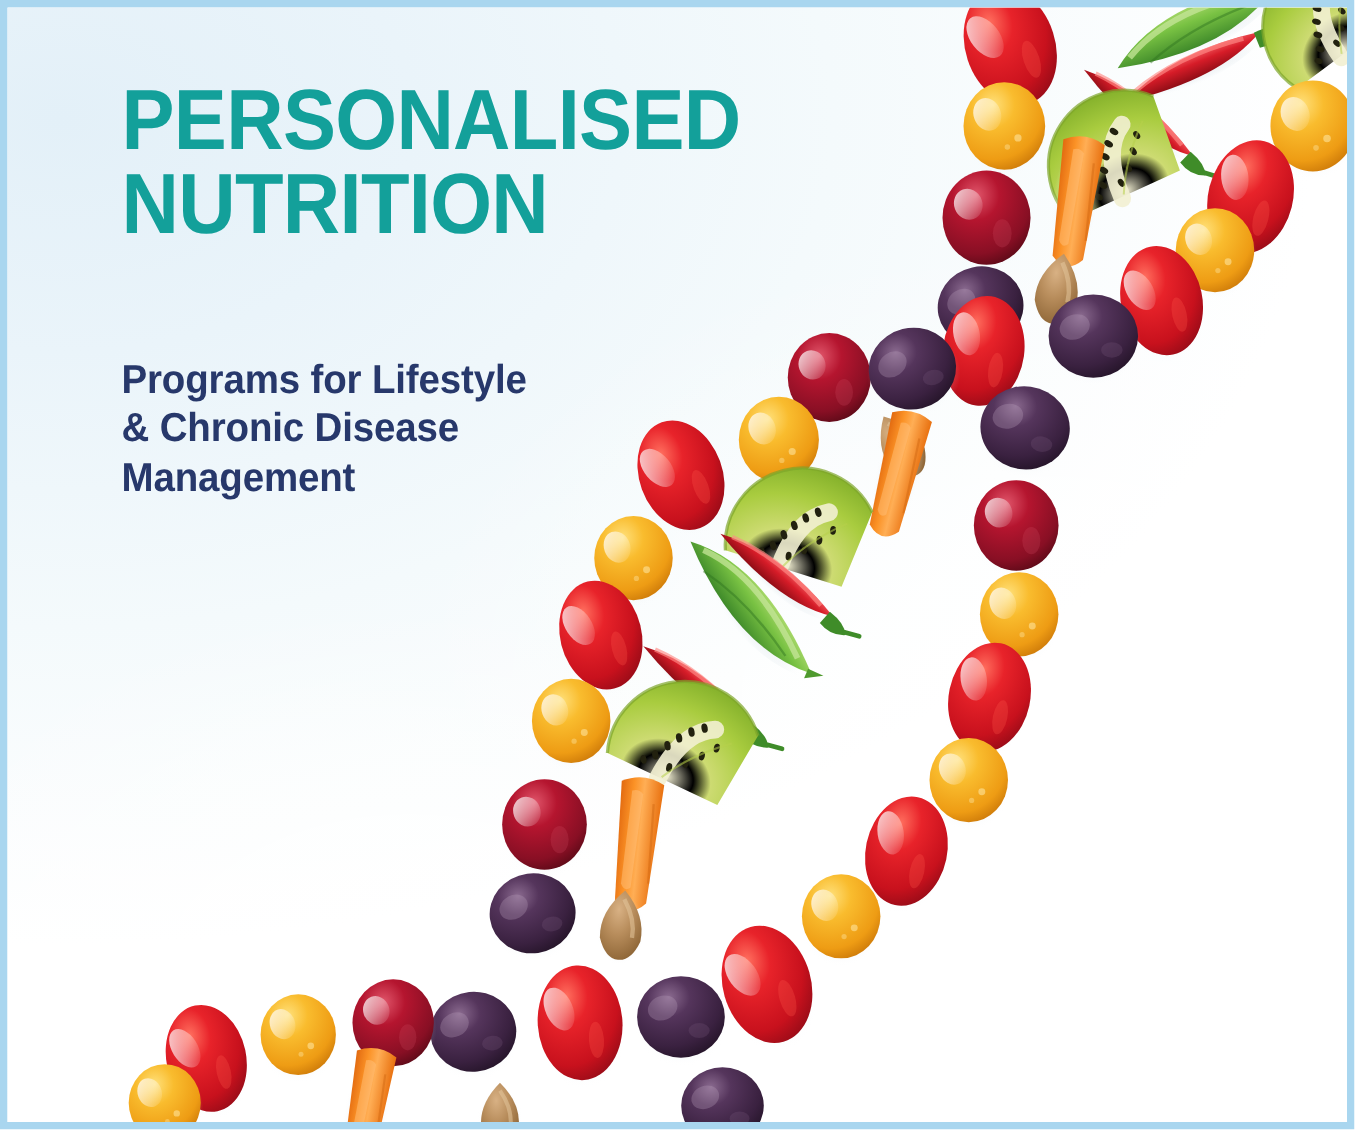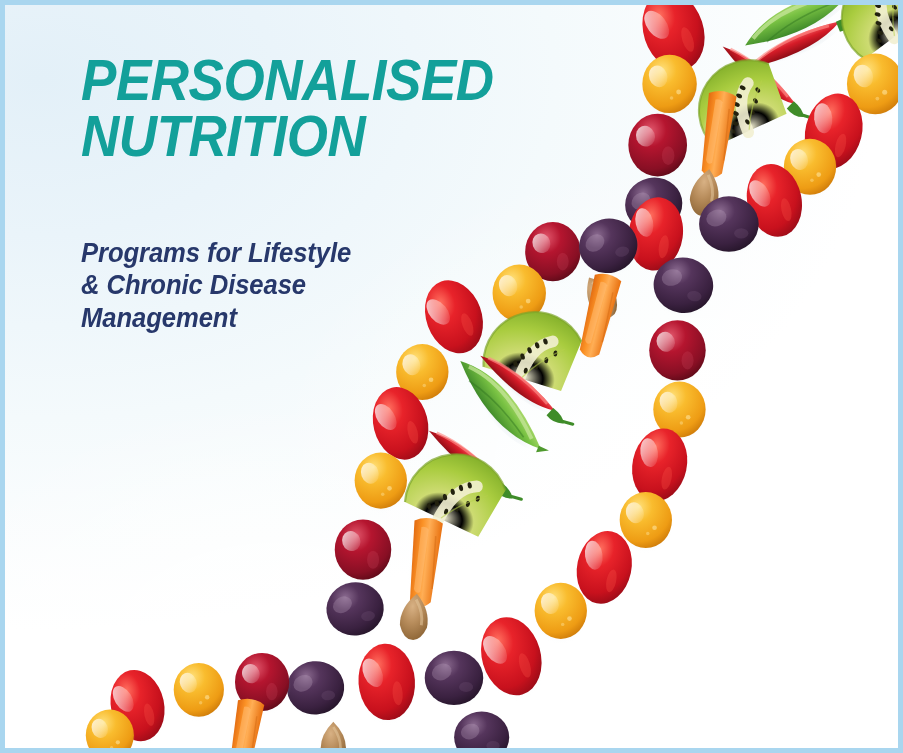--- a/index.html
+++ b/index.html
@@ -79,21 +79,21 @@
     position: absolute;
     inset: 0;
     z-index: 20;
     pointer-events: none;
   }
   .helix svg { display: block; width: 100%; height: 100%; }
 </style>
 </head>
 <body>
 
-<div id="poster" style="border-color: rgb(169, 214, 239); font-style: italic;">
+<div id="poster" style="border-color: rgb(169, 214, 239);">
 
   <div class="bg-base"></div>
 
   <div class="helix">
     <svg viewBox="0 0 903 753" preserveAspectRatio="none" xmlns="http://www.w3.org/2000/svg">
       <defs>
 
         <radialGradient id="gRed" cx="36%" cy="26%" r="78%">
           <stop offset="0%" stop-color="#ff6e5e"></stop>
           <stop offset="32%" stop-color="#e8232a"></stop>

